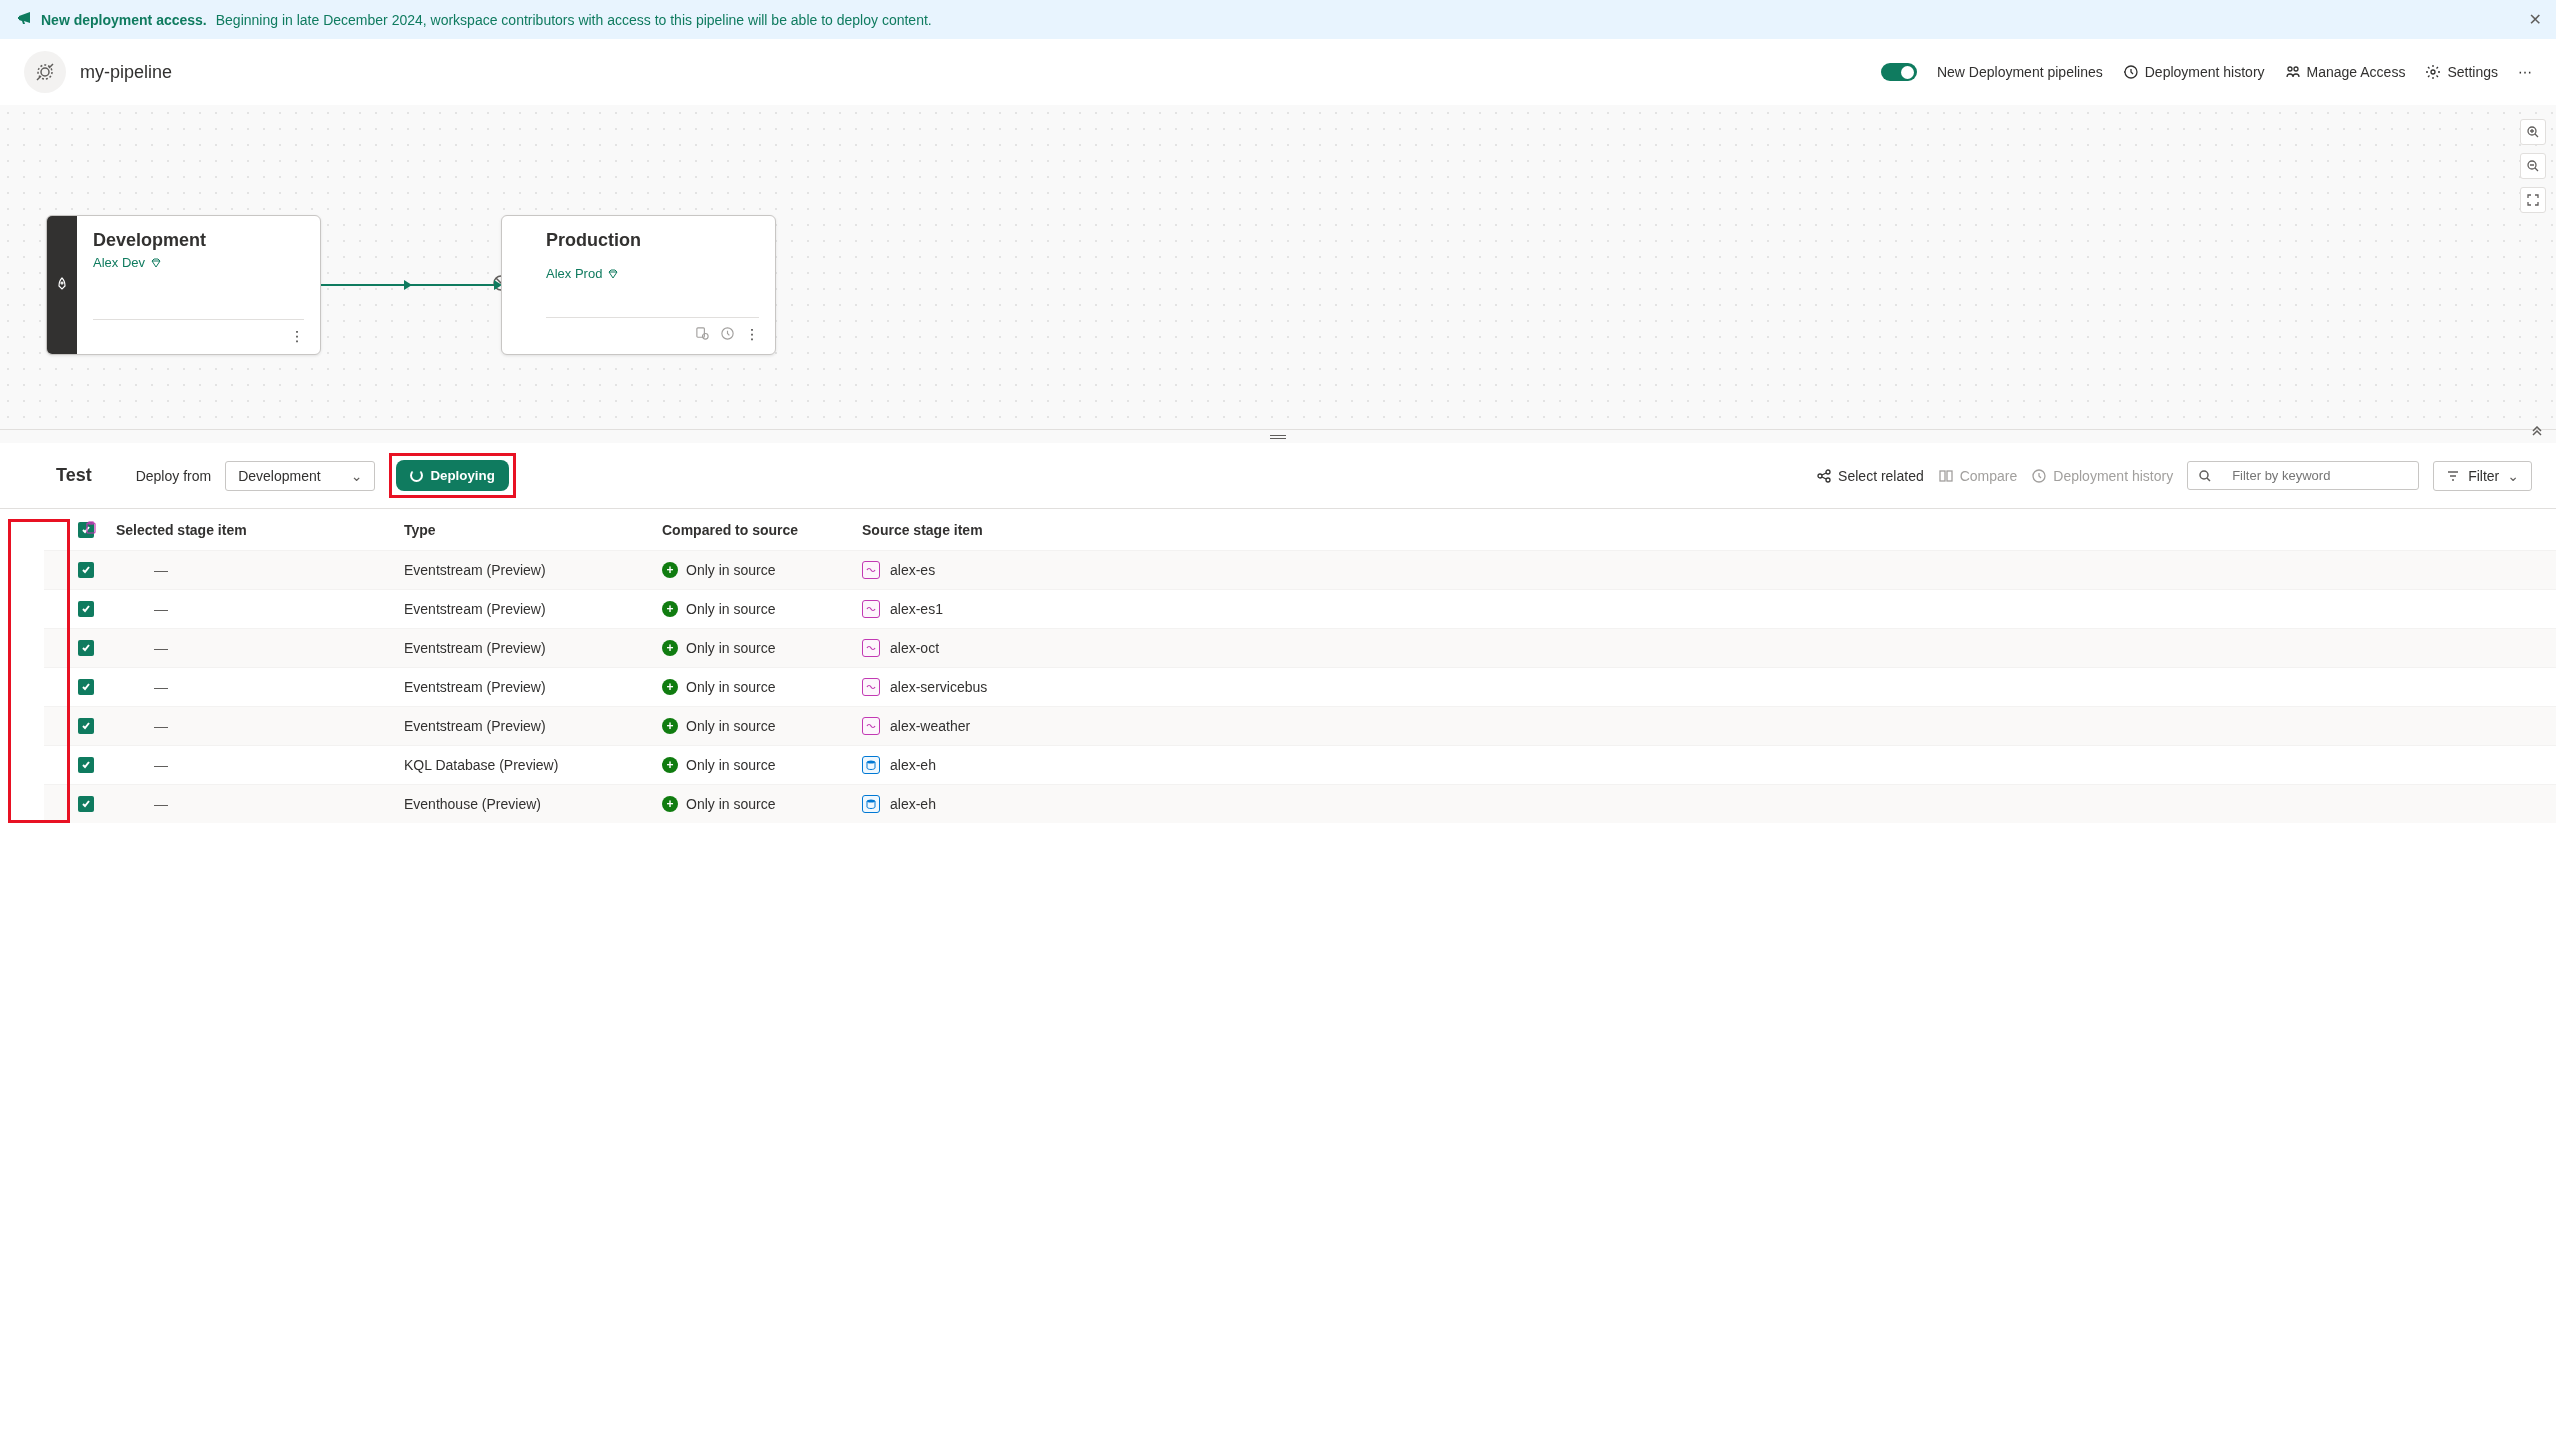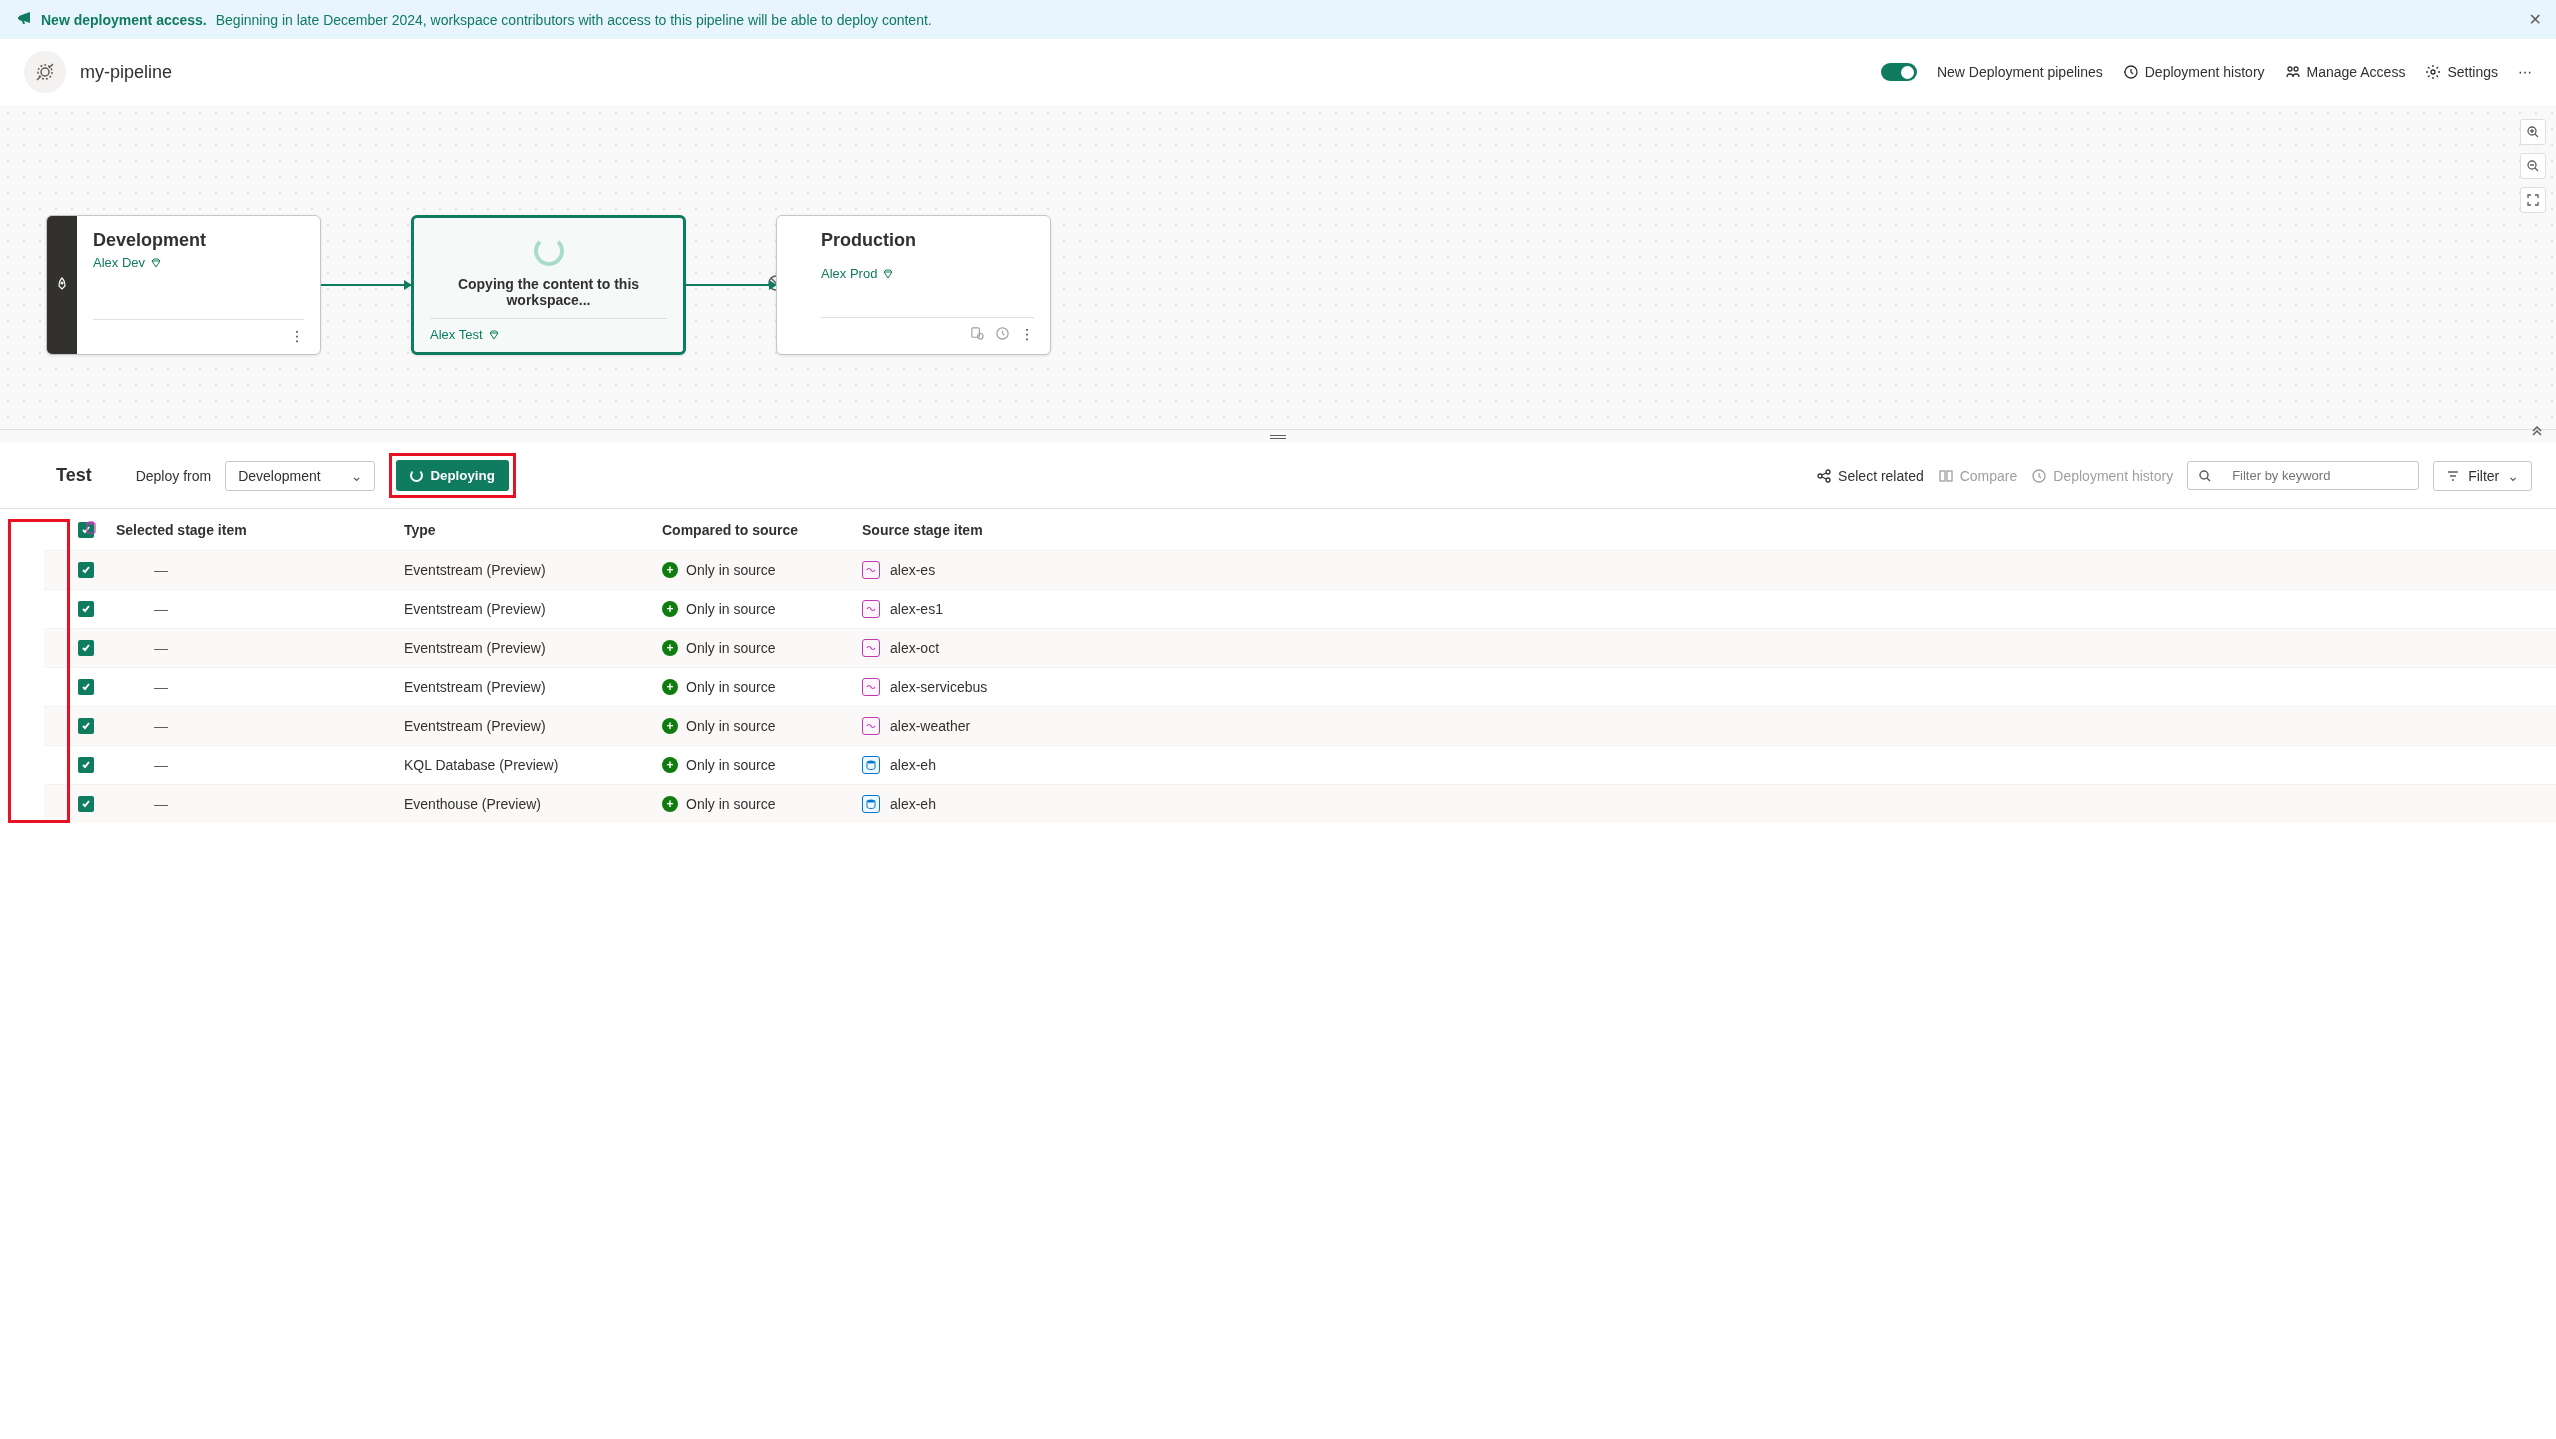--- a/index.html
+++ b/index.html
@@ -278,21 +278,21 @@
       align-items: center;
       gap: 30px;
       cursor: pointer;
       min-width: 140px;
     }
     .deploy-button {
       background: #0F7B5F;
       color: #fff;
       border: none;
       padding: 8px 14px;
-      border-radius: 3px;
+      border-radius: 8px;
       font-weight: 600;
       display: flex;
       align-items: center;
       gap: 7px;
       cursor: pointer;
     }
     .spinner-sm {
       width: 13px;
       height: 13px;
       border: 2px solid #fff;
@@ -526,34 +526,20 @@
             </svg>
         </div>
         <div class="stage-footer">
           <span style="cursor:pointer;">⋮</span>
         </div>
       </div>
     </div>
 
     <div class="connector"></div>
 
-    <div class="stage-card active">
-      <div class="stage-body">
-        <div class="loading-spinner"></div>
-        <div class="loading-text">Copying the content to this workspace...</div>
-        <div class="stage-footer">
-          <div class="stage-footer-left">
-            <span>Alex Test</span>
-            <svg width="12" height="12" viewBox="0 0 12 12" fill="none" stroke="#0F7B5F" stroke-width="1">
-                <path d="M2 4h8l-4 6zM2 4l2-2h4l2 2"></path>
-              </svg>
-          </div>
-        </div>
-      </div>
-    </div>
 
     <div class="connector">
       <span class="connector-overlay" style="right:-9px;left:auto;">
         <svg width="18" height="18" viewBox="0 0 18 18" fill="#f9f9f9" stroke="#605e5c" stroke-width="1.5">
             <circle cx="9" cy="9" r="7"></circle>
             <path d="M4 4l10 10"></path>
           </svg>
       </span>
     </div>
 

